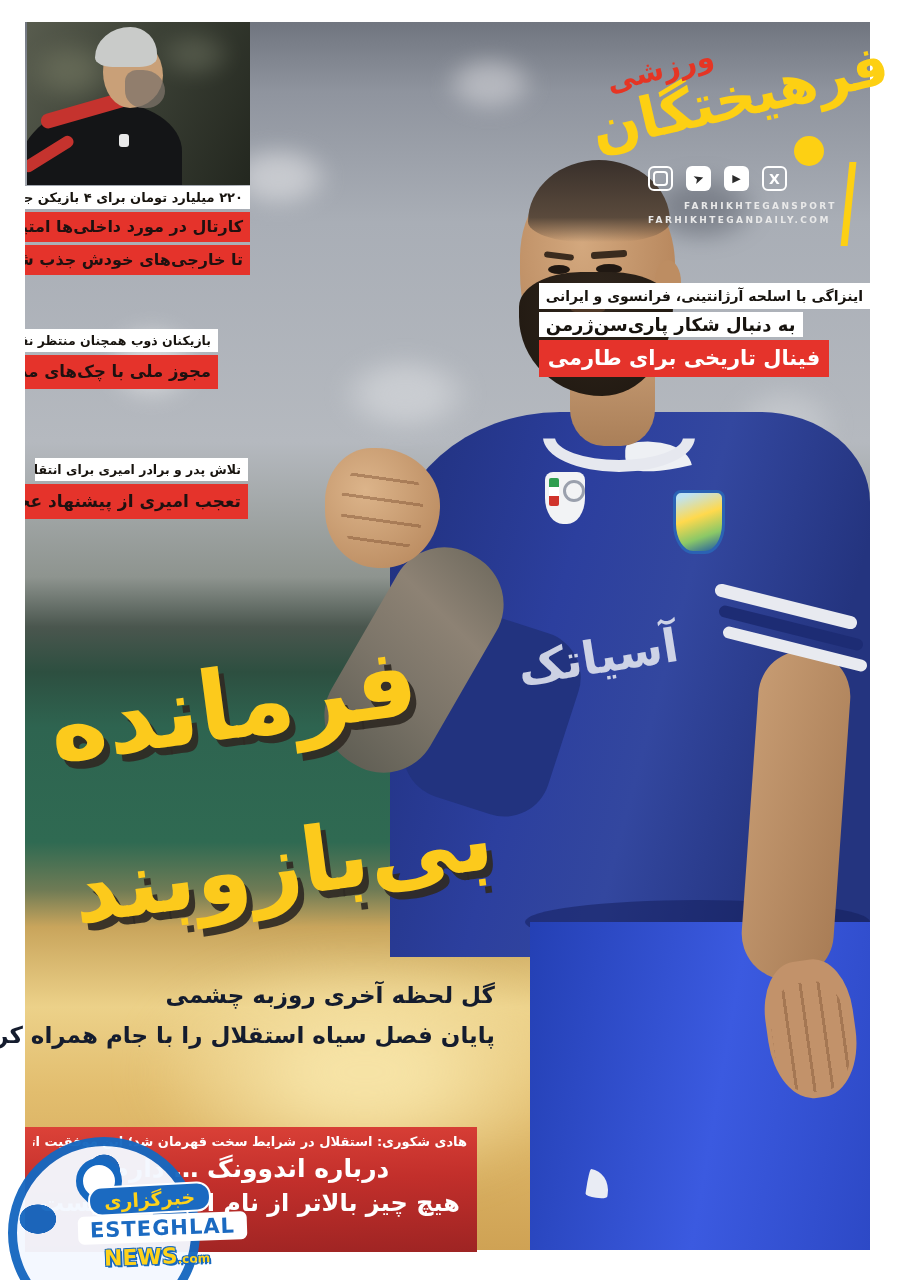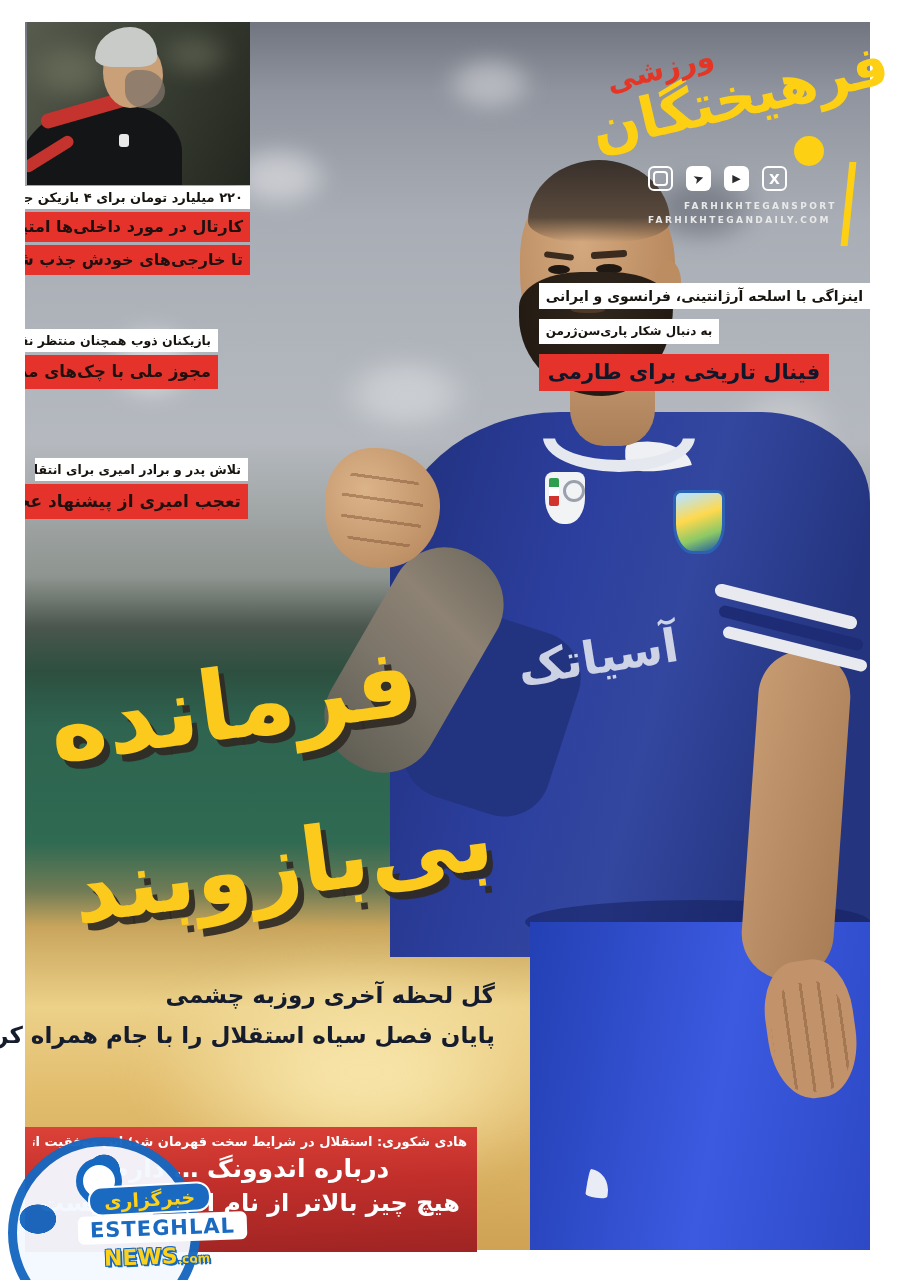--- a/index.html
+++ b/index.html
@@ -5,22 +5,22 @@
   html,body{margin:0;padding:0;background:#e9e9e9;}
   .page{position:relative;width:897px;height:1280px;background:#fff;overflow:hidden;
         font-family:"DejaVu Sans",sans-serif;}
   .abs{position:absolute;}
   .rtl{direction:rtl;}
   
   .kicker{background:#ffffff;color:#17130e;font-weight:bold;font-size:13px;line-height:23px;
           padding:0 7px;white-space:nowrap;overflow:hidden;}
   .redband{background:#e5332b;color:#1f1110;font-weight:bold;white-space:nowrap;overflow:hidden;}
   .redband.dark{color:#1f1110;}
-  .redband.white{color:#0f172a;text-align:center;}
-  .colstack{display:flex;flex-direction:column;align-items:flex-end;gap:10px;margin-left:8px;}
+  .redband.white{color:#ffffff;text-align:center;}
+  .colstack{display:flex;flex-direction:column;align-items:flex-end;gap:3px;margin-left:8px;}
   .leftstack{display:flex;flex-direction:column;align-items:flex-start;gap:3px;}
   
   .mainline{color:#fcca1c;font-weight:bold;white-space:nowrap;
             text-shadow:5px 8px 0 rgba(48,42,36,.92);}
   .deck{color:#141c2e;font-weight:bold;white-space:nowrap;letter-spacing:-0.5px;}
   
   .handle{color:#e9e9e9;font-size:9px;font-weight:bold;letter-spacing:2.4px;white-space:nowrap;}
   .dateline{color:#f0f0f0;font-size:10.5px;font-weight:bold;line-height:15px;white-space:nowrap;text-align:right;}
   
   .sicon{width:25px;height:25px;border-radius:6px;display:flex;align-items:center;justify-content:center;box-sizing:border-box;}
@@ -178,21 +178,21 @@
     <div class="redband dark" style="width:179px;font-size:16.5px;line-height:34px;padding:0 7px;">مجوز ملی با چک‌های مدت‌دار</div>
   </div>
 
   <div class="abs leftstack rtl" style="left:25px;top:458px;">
     <div class="kicker" style="width:199px;font-size:12.5px;">تلاش پدر و برادر امیری برای انتقال او به خیبر</div>
     <div class="redband dark" style="width:209px;font-size:17px;line-height:35px;padding:0 7px;">تعجب امیری از پیشنهاد عجیب درویش</div>
   </div>
 
   <div class="abs colstack rtl" style="right:27px;top:283px;">
     <div class="kicker" style="font-size:14px;line-height:26px;">اینزاگی با اسلحه آرژانتینی، فرانسوی و ایرانی</div>
-    <div class="kicker" style="font-size:12px;line-height:25px;">به دنبال شکار پاری‌سن‌ژرمن</div>
+    <div class="kicker" style="font-size:18px;line-height:25px;">به دنبال شکار پاری‌سن‌ژرمن</div>
     <div class="redband white" style="font-size:21px;line-height:37px;padding:0 9px;">فینال تاریخی برای طارمی</div>
   </div>
 
   <div class="abs mainline rtl" style="left:18px;top:648px;width:430px;font-size:97px;text-align:center;transform:rotate(-7.5deg);">فرمانده</div>
   <div class="abs mainline rtl" style="left:30px;top:812px;width:505px;font-size:90px;text-align:center;transform:rotate(-7.5deg);">بی‌بازوبند</div>
 
   <div class="abs deck rtl" style="right:402px;top:982px;font-size:23px;">گل لحظه آخری روزبه چشمی</div>
   <div class="abs deck rtl" style="right:402px;top:1022px;font-size:23px;">پایان فصل سیاه استقلال را با جام همراه کرد</div>
 
   <div class="abs bottomred rtl" style="left:25px;top:1127px;width:452px;height:125px;">

